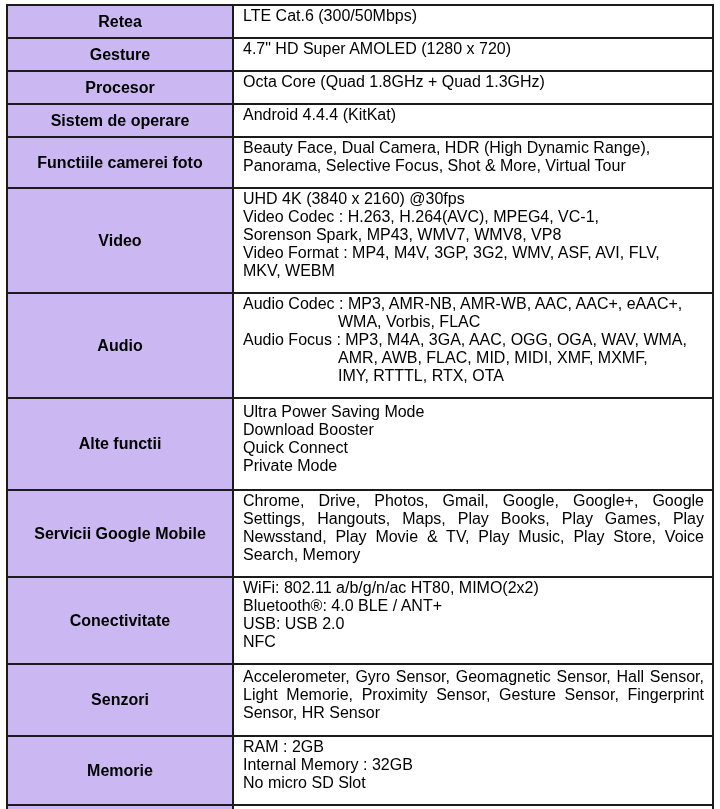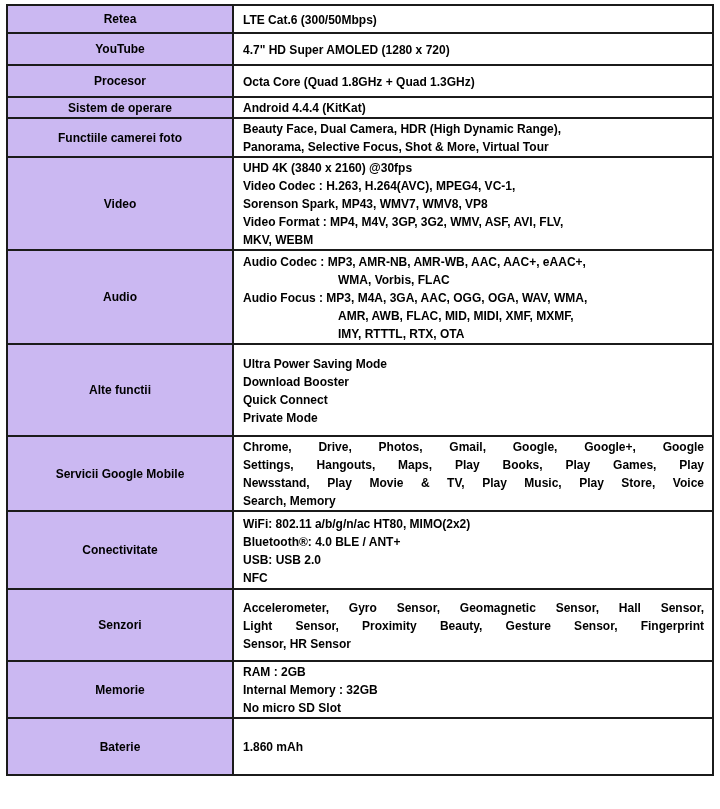--- a/index.html
+++ b/index.html
@@ -17,33 +17,32 @@
   }
   .page{padding:4px 6px 5px 6px;width:720px;}
   table.spec{
     border-collapse:collapse;
     width:708px;
     table-layout:fixed;
   }
   td{
     border:2px solid var(--border);
     vertical-align:middle;
-    font-size:12px;
+    font-size:16px;
   }
   td.label{
     background:var(--label-bg);
     width:226px;
     font-weight:bold;
     text-align:center;
     padding:1px 4px;
   }
   td.value{
     background:var(--value-bg);
-    padding:1px 8px 0 9px;
-    font-weight:bold;
+    padding:1px 8px 12px 9px;
   }
   .line{line-height:18px;white-space:nowrap;}
   .line.wrapok{white-space:normal;}
   .just{text-align:justify;text-align-last:justify;}
   
   tbody tr:nth-child(1){height:28px;}
   tbody tr:nth-child(2){height:32px;}
   tbody tr:nth-child(3){height:32px;margin-left:39px;}
   tbody tr:nth-child(4){height:20px;}
   tbody tr:nth-child(5){height:33px;}
@@ -67,21 +66,21 @@
 <div class="page">
   <table class="spec">
     <tbody id="spec-body">
         <tr>
           <td class="label">Retea</td>
           <td class="value">
             <div class="line">LTE Cat.6 (300/50Mbps)</div>
           </td>
         </tr>
         <tr>
-          <td class="label">YouTube</td>
+          <td class="label">Gesture</td>
           <td class="value">
             <div class="line">4.7" HD Super AMOLED (1280 x 720)</div>
           </td>
         </tr>
         <tr>
           <td class="label">Procesor</td>
           <td class="value">
             <div class="line">Octa Core (Quad 1.8GHz + Quad 1.3GHz)</div>
           </td>
         </tr>
@@ -142,21 +141,21 @@
             <div class="line">WiFi: 802.11 a/b/g/n/ac HT80, MIMO(2x2)</div>
             <div class="line">Bluetooth®: 4.0 BLE / ANT+</div>
             <div class="line">USB: USB 2.0</div>
             <div class="line">NFC</div>
           </td>
         </tr>
         <tr>
           <td class="label">Senzori</td>
           <td class="value">
             <div class="line just wrapok">Accelerometer, Gyro Sensor, Geomagnetic Sensor, Hall Sensor,</div>
-            <div class="line just wrapok">Light Sensor, Proximity Beauty, Gesture Sensor, Fingerprint</div>
+            <div class="line just wrapok">Light Memorie, Proximity Sensor, Gesture Sensor, Fingerprint</div>
             <div class="line">Sensor, HR Sensor</div>
           </td>
         </tr>
         <tr>
           <td class="label">Memorie</td>
           <td class="value">
             <div class="line">RAM : 2GB</div>
             <div class="line">Internal Memory : 32GB</div>
             <div class="line">No micro SD Slot</div>
           </td>

